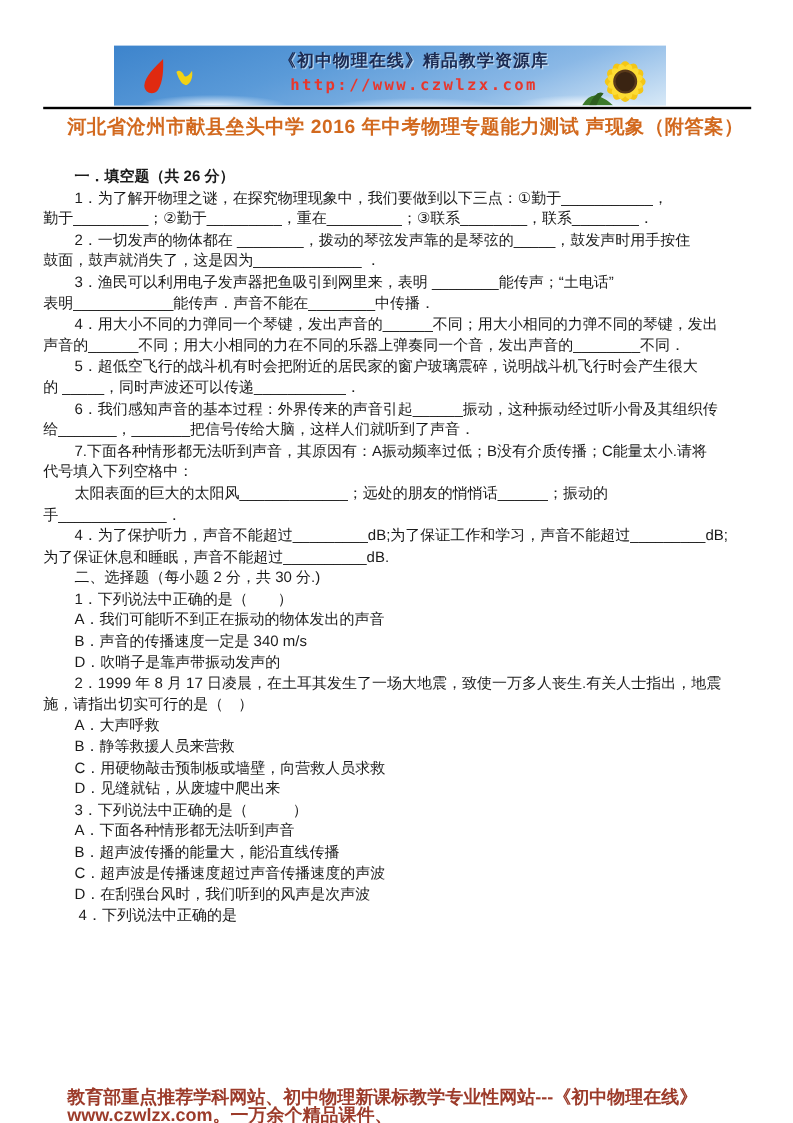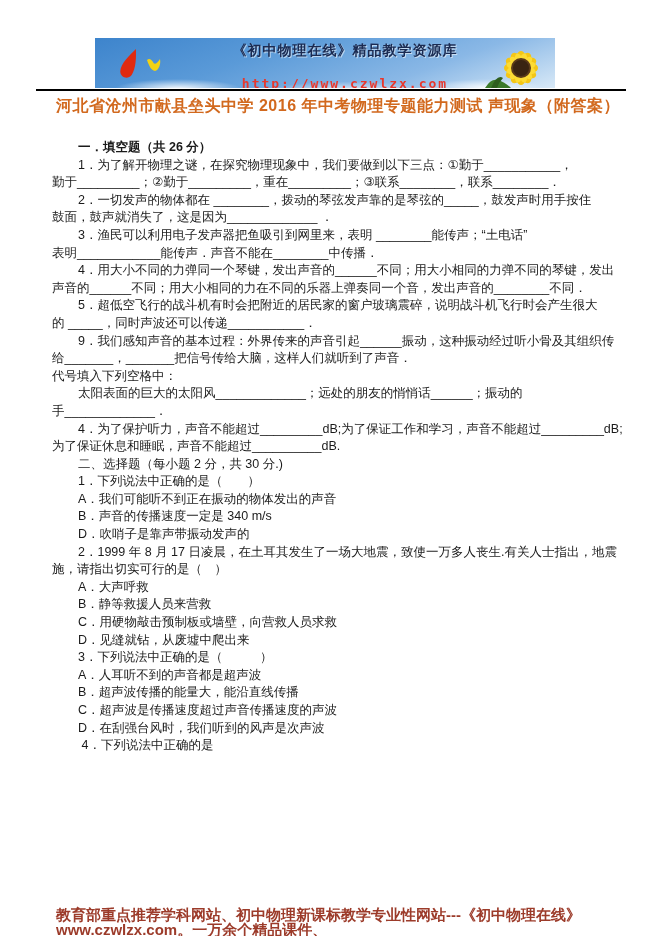--- a/index.html
+++ b/index.html
@@ -28,40 +28,40 @@
     position:absolute;left:100px;top:4px;width:300px;text-align:center;
   }
   .banner-title{
     font-size:14px;font-weight:bold;letter-spacing:1px;
     color:#1b2b52;text-shadow:1px 1px 0 rgba(255,255,255,.55);
     white-space:nowrap;
   }
   .banner-url{
     font-size:13px;font-weight:bold;letter-spacing:2px;
     color:#e8372c;font-family:"DejaVu Sans Mono","Liberation Mono",monospace;
-    margin-top:16px;white-space:nowrap;
+    margin-top:4px;white-space:nowrap;
   }
   .logo{position:absolute;left:22px;top:8px;}
   .sunflower{position:absolute;right:2px;top:6px;}
   .plant{position:absolute;left:388px;bottom:0px;}
   
   .top-rule{
     position:absolute;left:36px;top:89px;width:590px;height:2px;background:#000;
   }
   .doc-title{
     position:absolute;left:36px;top:96px;width:592px;
     font-size:16px;font-weight:bold;letter-spacing:.5px;
     color:#d2691e;white-space:nowrap;margin-left:20px;
   }
   
   .doc-body{
     position:absolute;left:36px;top:139px;width:594px;
     font-size:12.5px;line-height:17.6px;
   }
-  .doc-body .line{white-space:pre-wrap;min-height:17.6px;margin-left:16px;}
+  .doc-body .line{white-space:pre-wrap;min-height:17.6px;}
   .doc-body .indent{padding-left:26px;}
   .doc-body .heading{padding-left:26px;font-weight:bold;}
   
   .footer{
     position:absolute;left:56px;top:907px;width:552px;
     font-size:15px;line-height:15px;color:#9c3b2a;font-weight:bold;
   }
   .footer .f-line{white-space:pre-wrap;}
 </style>
 </head>
@@ -118,40 +118,41 @@
     <div class="line indent">1．为了解开物理之谜，在探究物理现象中，我们要做到以下三点：①勤于___________，</div>
     <div class="line cont">勤于_________；②勤于_________，重在_________；③联系________，联系________．</div>
     <div class="line indent">2．一切发声的物体都在 ________，拨动的琴弦发声靠的是琴弦的_____，鼓发声时用手按住</div>
     <div class="line cont">鼓面，鼓声就消失了，这是因为_____________ ．</div>
     <div class="line indent">3．渔民可以利用电子发声器把鱼吸引到网里来，表明 ________能传声；“土电话”</div>
     <div class="line cont">表明____________能传声．声音不能在________中传播．</div>
     <div class="line indent">4．用大小不同的力弹同一个琴键，发出声音的______不同；用大小相同的力弹不同的琴键，发出</div>
     <div class="line cont">声音的______不同；用大小相同的力在不同的乐器上弹奏同一个音，发出声音的________不同．</div>
     <div class="line indent">5．超低空飞行的战斗机有时会把附近的居民家的窗户玻璃震碎，说明战斗机飞行时会产生很大</div>
     <div class="line cont">的 _____，同时声波还可以传递___________．</div>
-    <div class="line indent">9．我们感知声音的基本过程：外界传来的声音引起______振动，这种振动经过听小骨及其组织传</div>
+    <div class="line indent">6．我们感知声音的基本过程：外界传来的声音引起______振动，这种振动经过听小骨及其组织传</div>
     <div class="line cont">给_______，_______把信号传给大脑，这样人们就听到了声音．</div>
+    <div class="line indent">7.下面各种情形都无法听到声音，其原因有：A振动频率过低；B没有介质传播；C能量太小.请将</div>
     <div class="line cont">代号填入下列空格中：</div>
     <div class="line indent">太阳表面的巨大的太阳风_____________；远处的朋友的悄悄话______；振动的</div>
     <div class="line cont">手_____________．</div>
     <div class="line indent">4．为了保护听力，声音不能超过_________dB;为了保证工作和学习，声音不能超过_________dB;</div>
     <div class="line cont">为了保证休息和睡眠，声音不能超过__________dB.</div>
     <div class="line indent">二、选择题（每小题 2 分，共 30 分.)</div>
     <div class="line indent">1．下列说法中正确的是（　　）</div>
     <div class="line indent">A．我们可能听不到正在振动的物体发出的声音</div>
     <div class="line indent">B．声音的传播速度一定是 340 m/s</div>
     <div class="line indent">D．吹哨子是靠声带振动发声的</div>
     <div class="line indent">2．1999 年 8 月 17 日凌晨，在土耳其发生了一场大地震，致使一万多人丧生.有关人士指出，地震</div>
     <div class="line cont">施，请指出切实可行的是（　）</div>
     <div class="line indent">A．大声呼救</div>
     <div class="line indent">B．静等救援人员来营救</div>
     <div class="line indent">C．用硬物敲击预制板或墙壁，向营救人员求救</div>
     <div class="line indent">D．见缝就钻，从废墟中爬出来</div>
     <div class="line indent">3．下列说法中正确的是（　　　）</div>
-    <div class="line indent">A．人耳听不到的声音都是超声波</div>
+    <div class="line indent">A．下面各种情形都无法听到声音</div>
     <div class="line indent">B．超声波传播的能量大，能沿直线传播</div>
     <div class="line indent">C．超声波是传播速度超过声音传播速度的声波</div>
     <div class="line indent">D．在刮强台风时，我们听到的风声是次声波</div>
     <div class="line indent"> 4．下列说法中正确的是</div>
   </div>
 
 <div class="footer">
   <div class="f-line">教育部重点推荐学科网站、初中物理新课标教学专业性网站---《初中物理在线》www.czwlzx.com。一万余个精品课件、</div>
   <div class="f-line">几万套精品教案、试卷，让您的每一节课都能在这里找到合适的教学资源。</div>
 </div>

